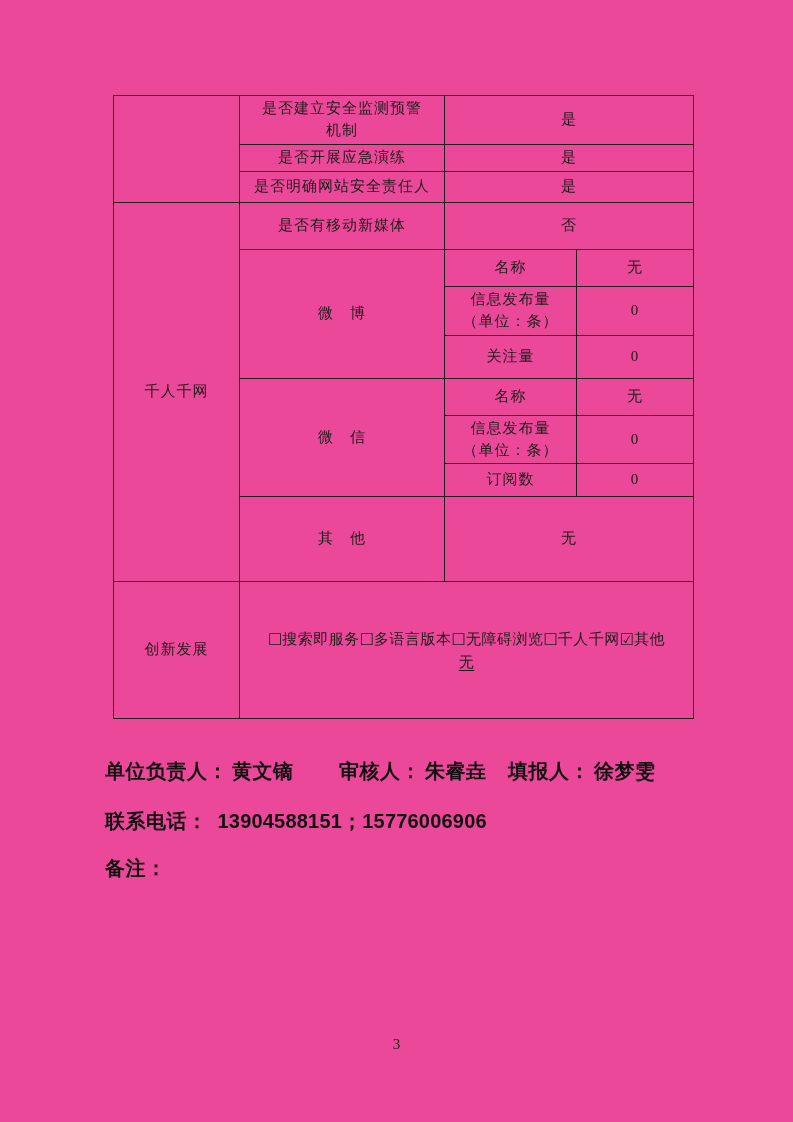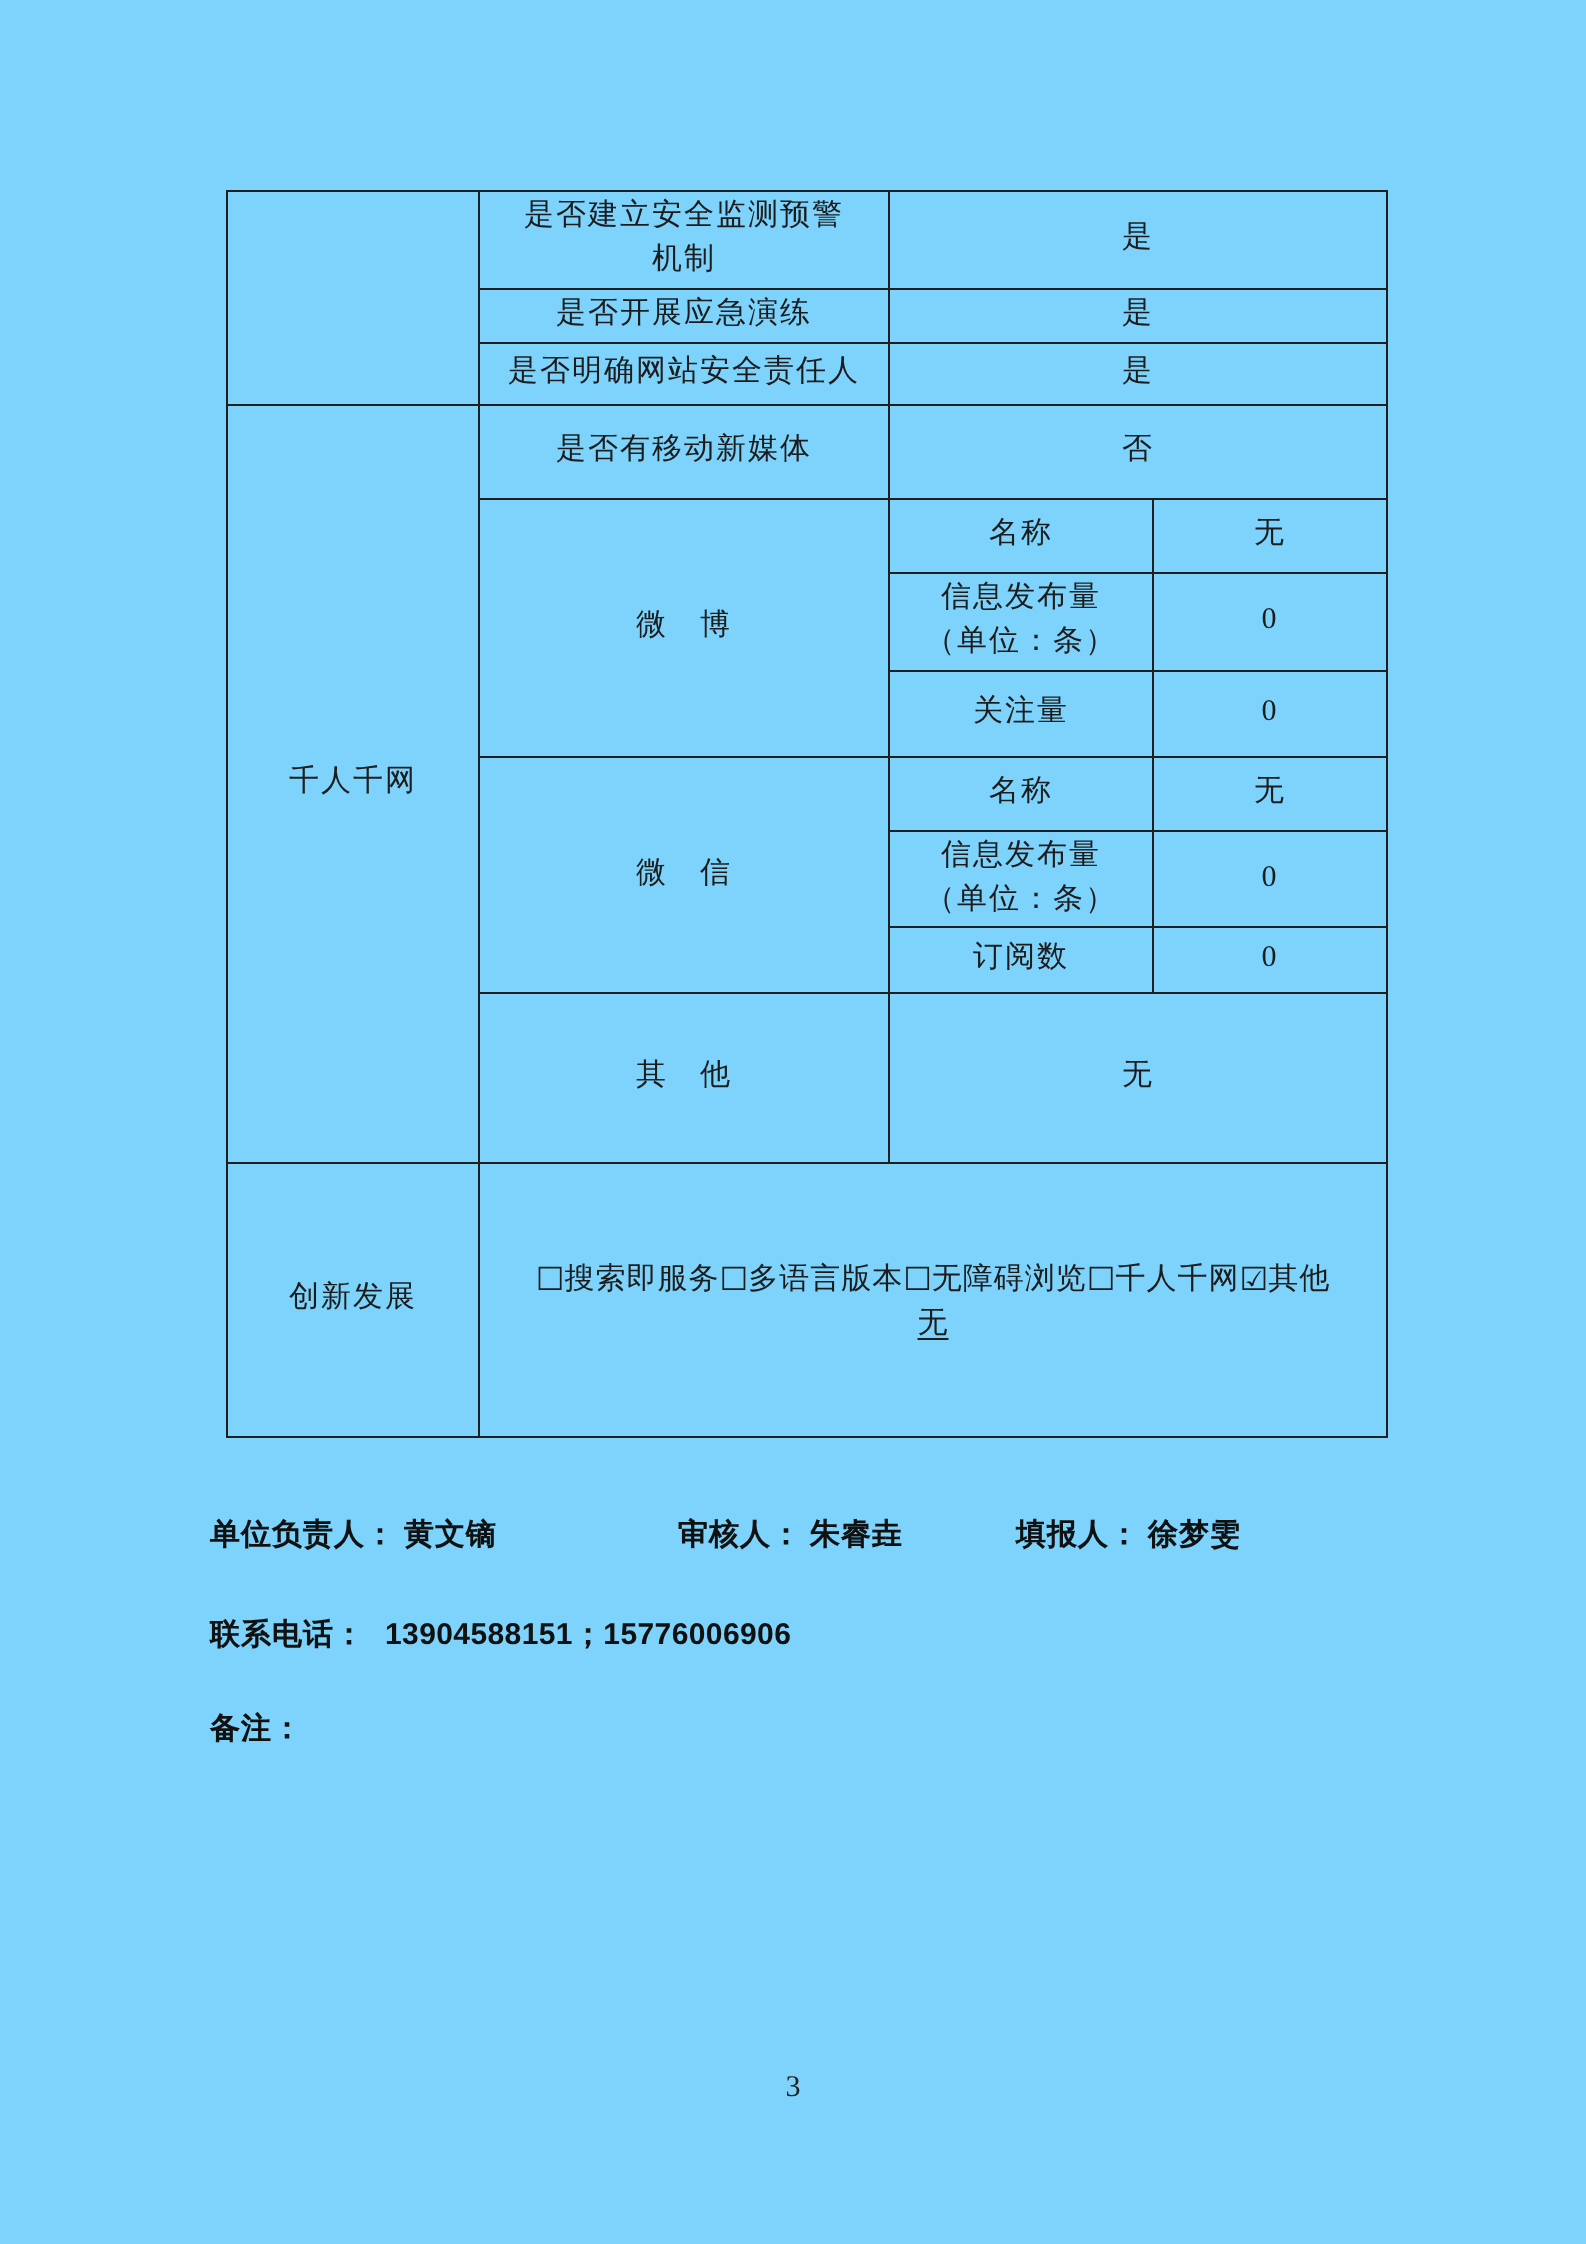--- a/index.html
+++ b/index.html
@@ -1,19 +1,19 @@
 <!DOCTYPE html>
 <html><head>
 <meta charset="utf-8">
 <style>
   html,body { margin:0; padding:0; background:#ffffff; }
   .page {
     position:relative;
     width:793px; height:1122px;
-    background:#7dd3fc;
+    background:#ec4899;
     font-family:"Liberation Serif","DejaVu Serif",serif;
     color:#1c1c1c;
     overflow:hidden;
   }
 
   
   table.report {
     position:absolute; left:113px; top:95px;
     width:580px;
     border-collapse:collapse;
@@ -45,21 +45,21 @@
     letter-spacing:0;
     position:relative; top:1px;
   }
   .u { text-decoration:underline; text-underline-offset:3px; }
 
   
   .sig {
     position:absolute;
     font-family:"Liberation Sans","DejaVu Sans",sans-serif;
     font-weight:700;
-    font-size:15px;
+    font-size:20px;
     letter-spacing:0.5px;
     white-space:nowrap;
     color:#111;
   }
   .sig .val { margin-left:4px; }
   .sig .numval {
     font-family:Liberation Sans, sans-serif;
     font-weight:700;
     letter-spacing:0.2px;
     margin-left:10px;

